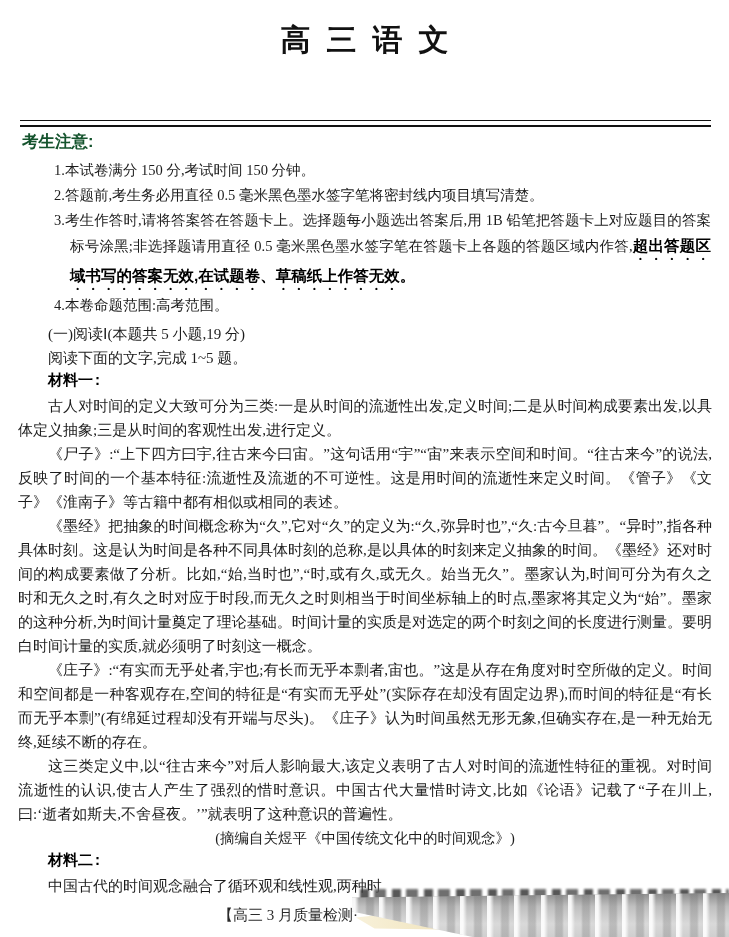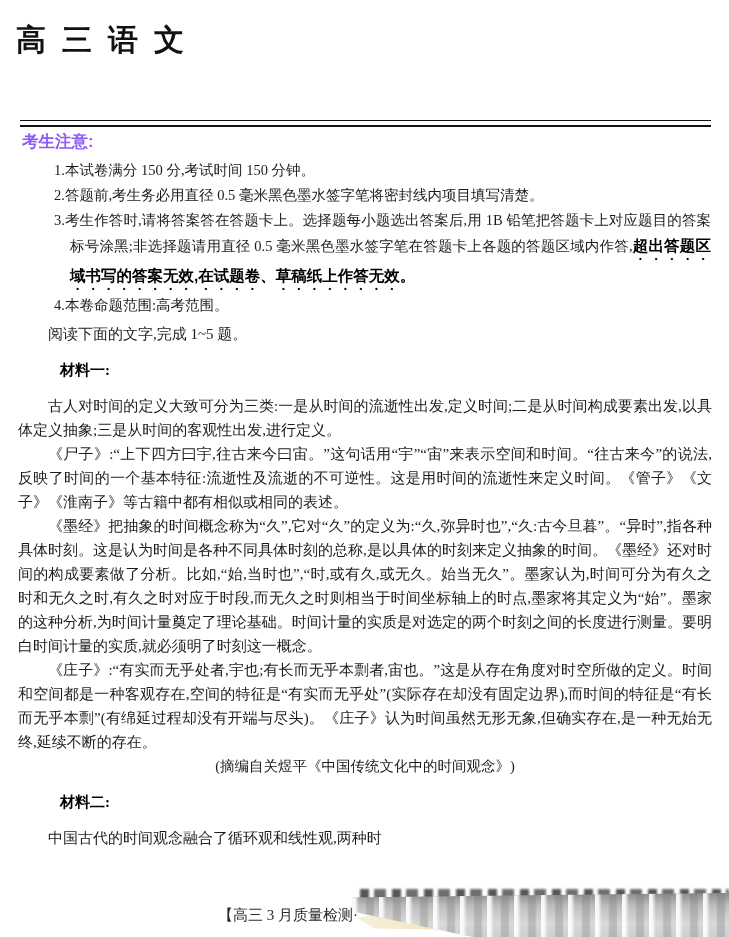--- a/index.html
+++ b/index.html
@@ -9,39 +9,39 @@
     margin:0 auto;
     background:#ffffff;
     overflow:hidden;
     font-family:"Liberation Serif", serif;
     color:#1c1c1c;
   }
   
   .title{
     margin:0;
     padding-top:20px;
-    text-align:left;
+    text-align:center;
     font-size:30px;
     font-weight:bold;
     letter-spacing:16px;
     text-indent:16px; 
     color:#111;
   }
   .double-rule{
     position:absolute;
     left:20px;right:18px;top:120px;
     height:4px;
     border-top:1.5px solid #111;
     border-bottom:2.5px solid #111;
   }
   
   .notice{position:absolute;left:22px;right:18px;top:131px;}
   .notice-heading{
     font-family:"Liberation Sans", sans-serif;
-    font-weight:bold;font-size:16.5px;color:#8b5cf6;
+    font-weight:bold;font-size:16.5px;color:#14532d;
     margin:0 0 5px 0;
   }
   .notice-item{
     font-size:14.5px;line-height:25px;
     margin-left:32px;
     padding-left:16px;text-indent:-16px;
     text-align:justify;
   }
   .notice-item .em-dots{
     font-family:"Liberation Sans", sans-serif;
@@ -55,23 +55,23 @@
   .content{position:absolute;left:18px;right:17px;top:322px;}
   .sec-heading{
     font-family:"Liberation Sans", sans-serif;
     font-weight:bold;font-size:15.5px;color:#000;
     line-height:26px;margin:0 0 4px 0;
   }
   .sub-heading,.instruction{
     font-size:15px;line-height:24px;margin:0;text-indent:2em;
   }
   .mat-label{
-    font-family:Liberation Serif, serif;
+    font-family:Liberation Mono, monospace;
     font-weight:bold;font-size:15px;color:#000;
-    line-height:24px;margin:12px;text-indent:2em;
+    line-height:24px;margin:0;text-indent:2em;
   }
   .para{
     font-size:15px;line-height:24px;margin:0;
     text-indent:2em;text-align:justify;
   }
   .attribution{
     font-size:14.5px;line-height:24px;margin:0;
     text-align:center;
   }
   
@@ -131,27 +131,29 @@
     </div>
     <div class="notice-item">
       <span>3.考生作答时,请将答案答在答题卡上。选择题每小题选出答案后,用 1B 铅笔把答题卡上对应题目的答案标号涂黑;非选择题请用直径 0.5 毫米黑色墨水签字笔在答题卡上各题的答题区域内作答,</span><span class="em-dots">超出答题区域书写的答案无效,在试题卷、草稿纸上作答无效。</span>
     </div>
     <div class="notice-item">
       <span>4.本卷命题范围:高考范围。</span>
     </div>
   </div>
 
   <div class="content">
+    <p class="sub-heading">(一)阅读Ⅰ(本题共 5 小题,19 分)</p>
     <p class="instruction">阅读下面的文字,完成 1~5 题。</p>
 
     <p class="mat-label">材料一:</p>
     <p class="para">古人对时间的定义大致可分为三类:一是从时间的流逝性出发,定义时间;二是从时间构成要素出发,以具体定义抽象;三是从时间的客观性出发,进行定义。</p>
     <p class="para">《尸子》:“上下四方曰宇,往古来今曰宙。”这句话用“宇”“宙”来表示空间和时间。“往古来今”的说法,反映了时间的一个基本特征:流逝性及流逝的不可逆性。这是用时间的流逝性来定义时间。《管子》《文子》《淮南子》等古籍中都有相似或相同的表述。</p>
     <p class="para">《墨经》把抽象的时间概念称为“久”,它对“久”的定义为:“久,弥异时也”,“久:古今旦暮”。“异时”,指各种具体时刻。这是认为时间是各种不同具体时刻的总称,是以具体的时刻来定义抽象的时间。《墨经》还对时间的构成要素做了分析。比如,“始,当时也”,“时,或有久,或无久。始当无久”。墨家认为,时间可分为有久之时和无久之时,有久之时对应于时段,而无久之时则相当于时间坐标轴上的时点,墨家将其定义为“始”。墨家的这种分析,为时间计量奠定了理论基础。时间计量的实质是对选定的两个时刻之间的长度进行测量。要明白时间计量的实质,就必须明了时刻这一概念。</p>
     <p class="para">《庄子》:“有实而无乎处者,宇也;有长而无乎本剽者,宙也。”这是从存在角度对时空所做的定义。时间和空间都是一种客观存在,空间的特征是“有实而无乎处”(实际存在却没有固定边界),而时间的特征是“有长而无乎本剽”(有绵延过程却没有开端与尽头)。《庄子》认为时间虽然无形无象,但确实存在,是一种无始无终,延续不断的存在。</p>
+    <p class="para">这三类定义中,以“往古来今”对后人影响最大,该定义表明了古人对时间的流逝性特征的重视。对时间流逝性的认识,使古人产生了强烈的惜时意识。中国古代大量惜时诗文,比如《论语》记载了“子在川上,曰:‘逝者如斯夫,不舍昼夜。’”就表明了这种意识的普遍性。</p>
     <p class="attribution">(摘编自关煜平《中国传统文化中的时间观念》)</p>
 
     <p class="mat-label">材料二:</p>
     <p class="para">中国古代的时间观念融合了循环观和线性观,两种时</p>
   </div>
 
   <div class="footer">【高三 3 月质量检测·</div>
 
   <div class="artifact">
     <div class="artifact-blur-strip"></div>

